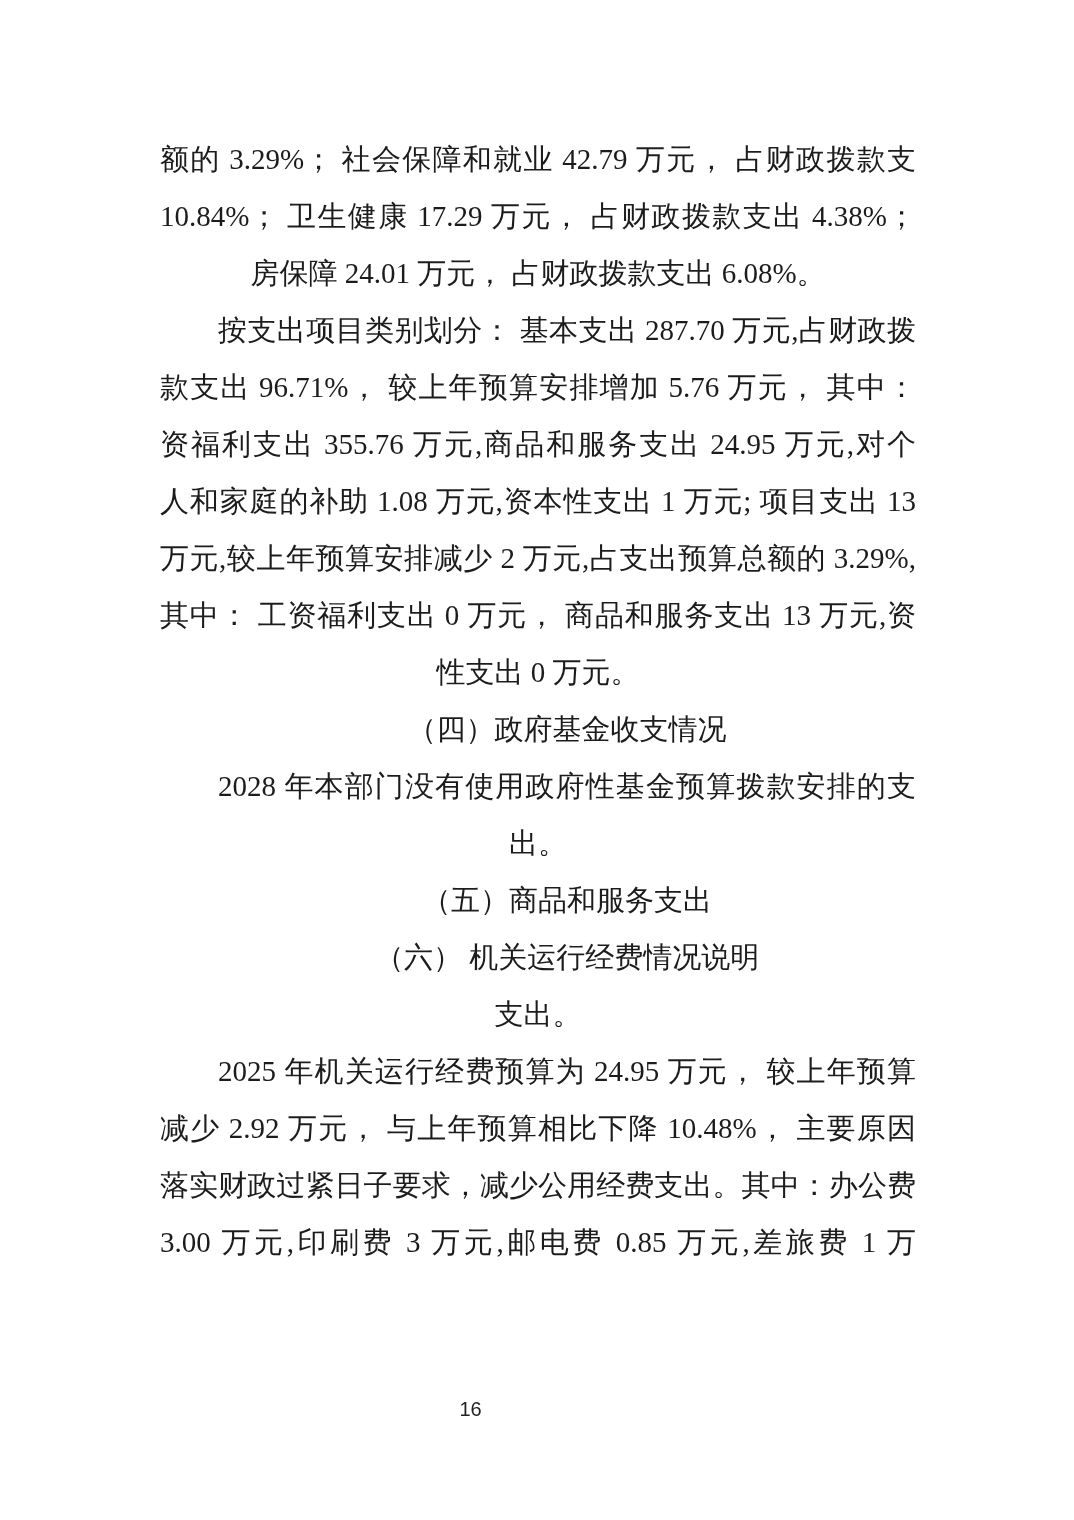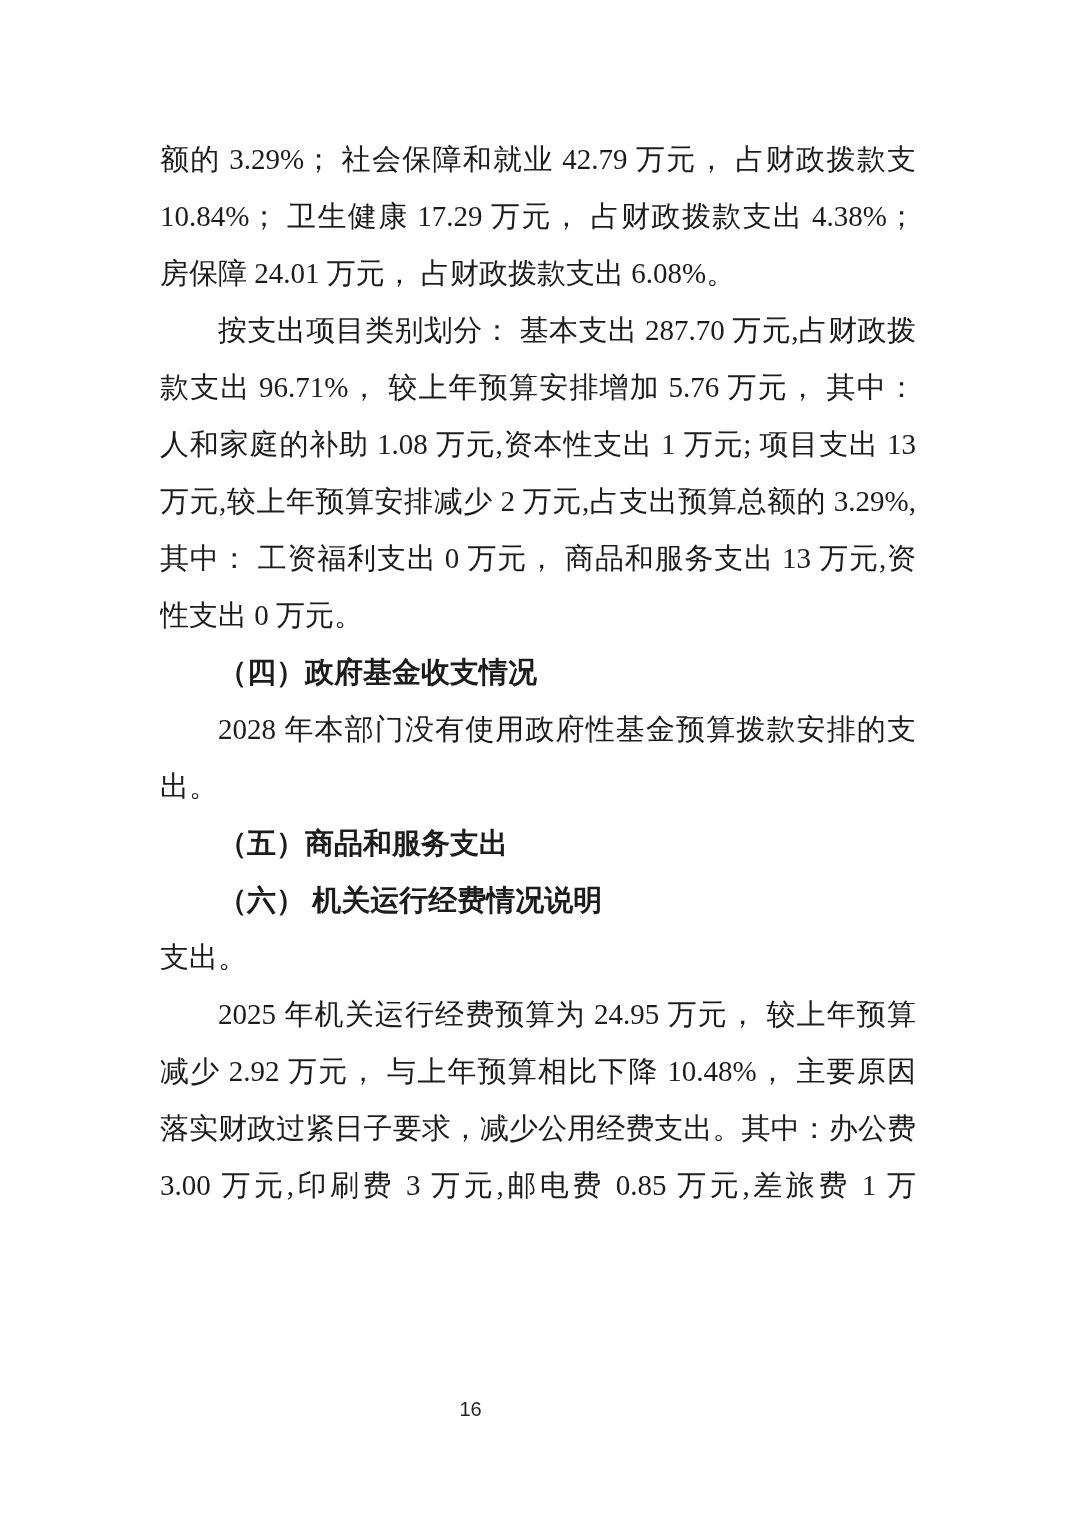--- a/index.html
+++ b/index.html
@@ -24,37 +24,37 @@
     position: absolute;
     left: 160px;
     top: 131px;
     width: 756px;
   }
   .ln {
     font-size: 29px;
     line-height: 57px;
     height: 57px;
     overflow: hidden;
-    text-align: left;
+    text-align: center;
     white-space: normal;
   }
   
   .j {
     text-align: justify;
     text-align-last: justify;
     -moz-text-align-last: justify;
     text-justify: inter-character;
   }
   
   .ind {
     text-indent: 2em;
   }
   
   .hd {
-    font-weight: bold;
+    font-weight: normal;
   }
   .footer {
     position: absolute;
     top: 1398px;
     left: 0;
     width: 941px;
     text-align: center;
     font-family: "Liberation Sans", "DejaVu Sans", sans-serif;
     font-size: 20px;
     color: #222222;
@@ -63,20 +63,21 @@
 </head>
 <body>
 
 <div class="page">
   <div class="content">
     <div class="ln j">额的 3.29%； 社会保障和就业 42.79 万元， 占财政拨款支出</div>
     <div class="ln j">10.84%； 卫生健康 17.29 万元， 占财政拨款支出 4.38%； 住</div>
     <div class="ln">房保障 24.01 万元， 占财政拨款支出 6.08%。</div>
     <div class="ln ind j">按支出项目类别划分： 基本支出 287.70 万元,占财政拨</div>
     <div class="ln j">款支出 96.71%， 较上年预算安排增加 5.76 万元， 其中： 工</div>
+    <div class="ln j">资福利支出 355.76 万元,商品和服务支出 24.95 万元,对个</div>
     <div class="ln j">人和家庭的补助 1.08 万元,资本性支出 1 万元; 项目支出 13</div>
     <div class="ln j">万元,较上年预算安排减少 2 万元,占支出预算总额的 3.29%,</div>
     <div class="ln j">其中： 工资福利支出 0 万元， 商品和服务支出 13 万元,资本</div>
     <div class="ln">性支出 0 万元。</div>
     <div class="ln ind hd">（四）政府基金收支情况</div>
     <div class="ln ind j">2028 年本部门没有使用政府性基金预算拨款安排的支</div>
     <div class="ln">出。</div>
     <div class="ln ind hd">（五）商品和服务支出</div>
     <div class="ln ind hd">（六） 机关运行经费情况说明</div>
     <div class="ln">支出。</div>

